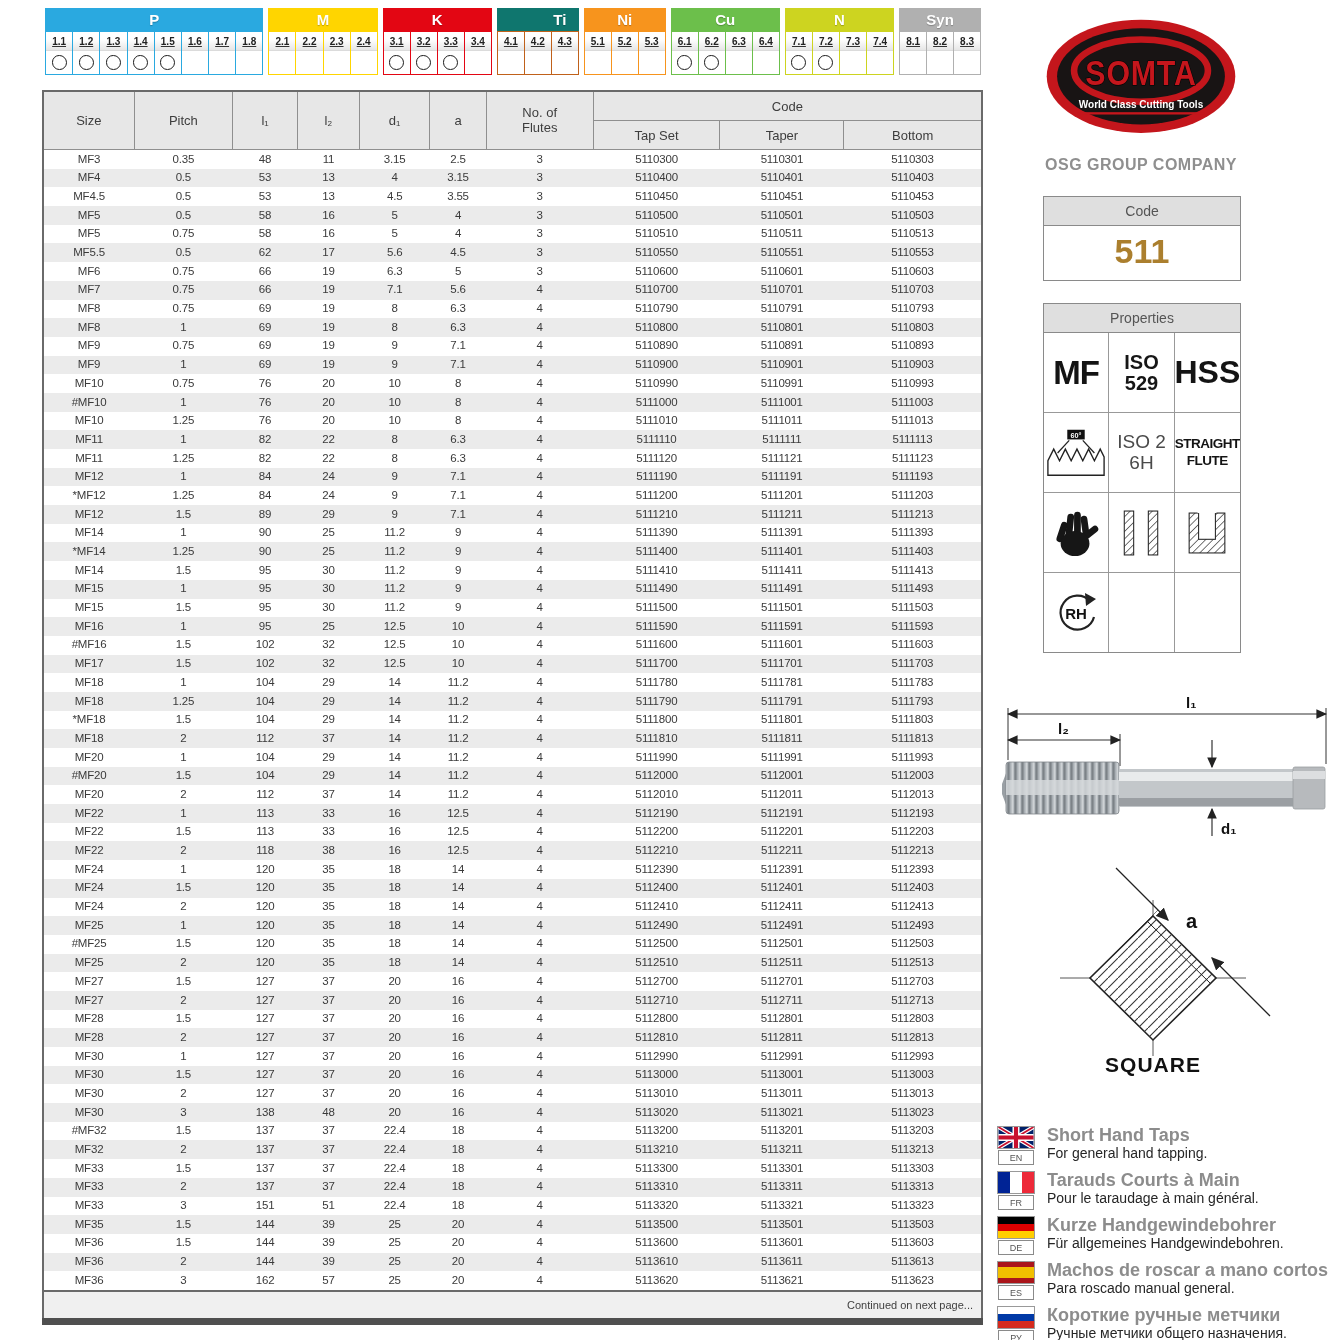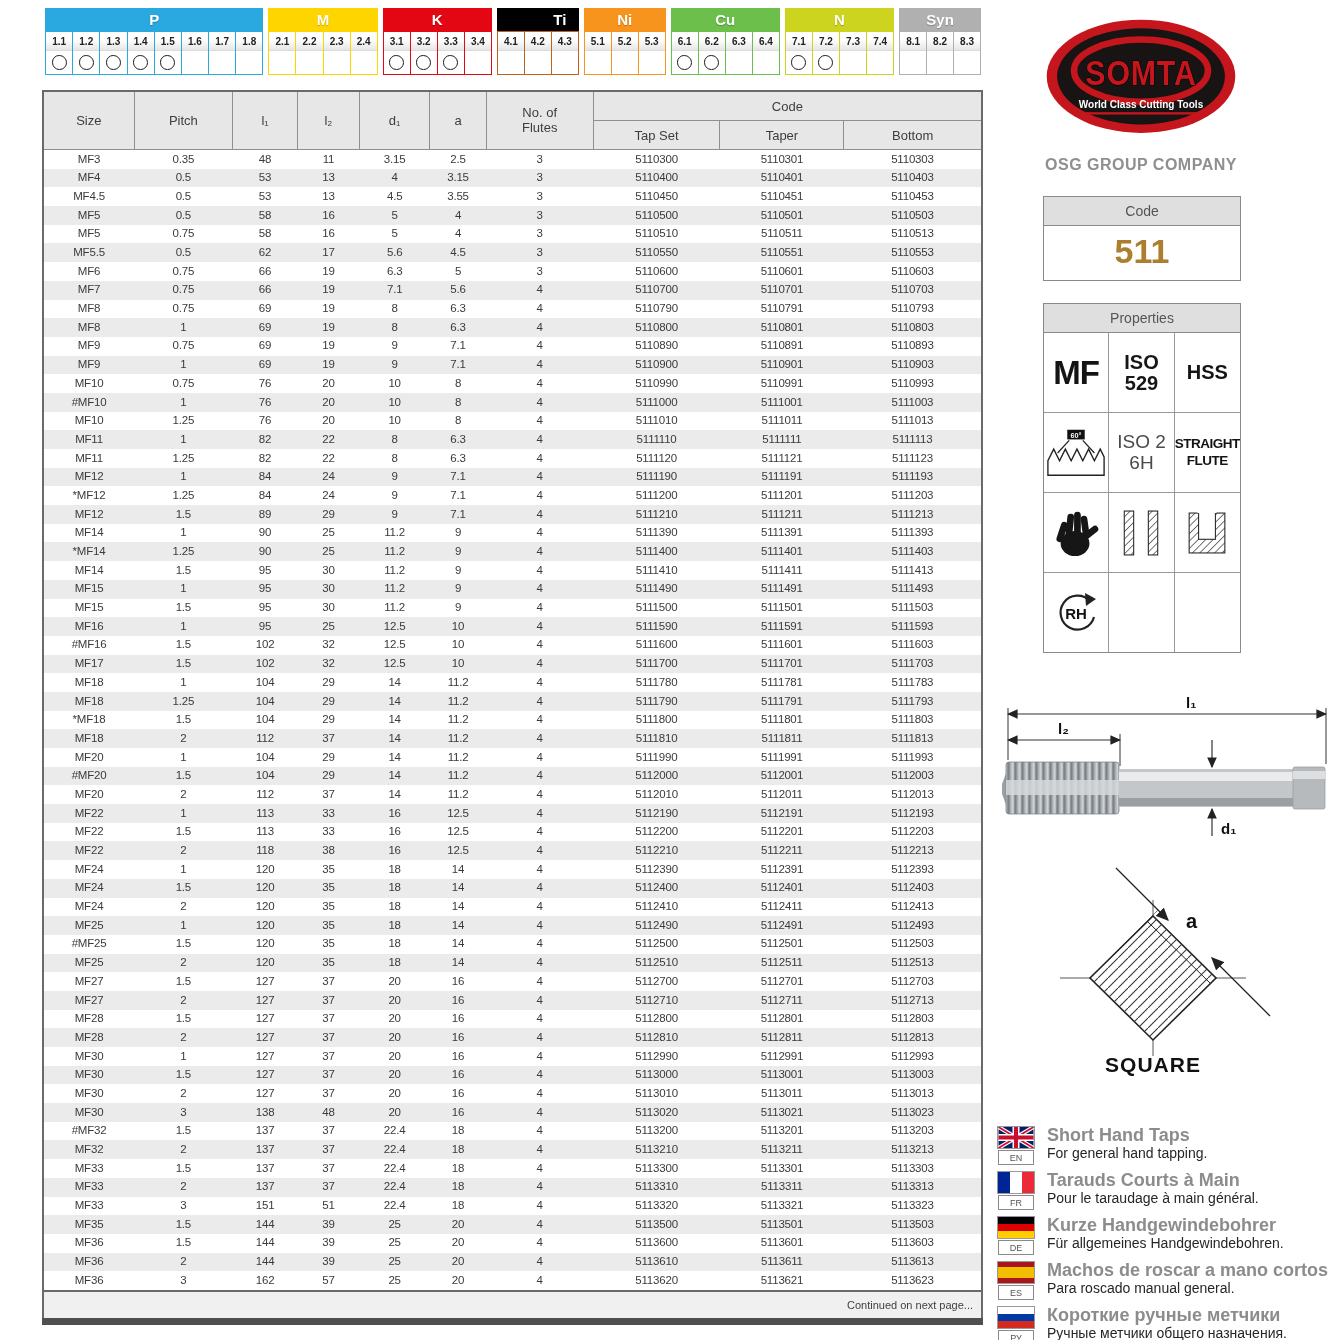--- a/index.html
+++ b/index.html
@@ -5,21 +5,21 @@
   html,body{margin:0;padding:0;background:#fff;}
   .page{position:relative;width:1340px;height:1340px;overflow:hidden;background:#fff;
         font-family:"Liberation Sans","DejaVu Sans",sans-serif;color:#333;}
 
   
   .material-bar{position:absolute;left:45px;top:8px;width:936px;display:flex;gap:5px;}
   .mat-group{flex-basis:0;min-width:0;}
   .mat-head{height:23px;display:flex;align-items:center;justify-content:center;color:#fff;
             font-weight:bold;font-size:15px;text-shadow:0 1px 1px rgba(0,0,0,.25);}
   .mat-cells{display:flex;}
-  .mat-cell{flex:1;border:1px solid #999;margin-left:-1px;background:#22c55e;}
+  .mat-cell{flex:1;border:1px solid #999;margin-left:-1px;background:#22c55e;text-decoration:underline;}
   .mat-cell:first-child{margin-left:0;}
   .mat-cell-label{height:18px;font-size:10px;font-weight:bold;color:#222;display:flex;
                   align-items:center;justify-content:center;
                   background:linear-gradient(#ffffff 40%,#e6e6e6);border-bottom:1px solid rgba(0,0,0,.14);}
   .mat-cell-mark{height:23px;display:flex;align-items:center;justify-content:center;background:#fff;}
   .mark-circle{width:13px;height:13px;border:1.7px solid #1d1d1d;border-radius:48% 52% 50% 50%;}
 
   
   .table-wrap{position:absolute;left:42px;top:90px;width:941px;}
   table.spec{width:100%;border-collapse:collapse;border:2px solid #6a6a6a;}
@@ -47,21 +47,21 @@
               font-size:34px;font-weight:bold;color:#ab7f2e;padding:6px 0 9px;}
 
   .props{position:absolute;left:1043px;top:303px;width:198px;}
   .props-grid{display:grid;grid-template-columns:1fr 1fr 1fr;border:1px solid #8a8a8a;border-top:none;background:#fff;}
   .prop-cell{border-right:1px solid #999;border-bottom:1px solid #999;height:79px;display:flex;
              align-items:center;justify-content:center;text-align:center;overflow:hidden;}
   .prop-cell:nth-child(3n){border-right:none;}
   .prop-cell:nth-child(n+10){border-bottom:none;}
   .prop-mf{font-size:33px;font-weight:bold;color:#141414;letter-spacing:-1px;}
   .prop-iso{font-size:20px;font-weight:bold;color:#161616;line-height:1.05;white-space:pre-line;}
-  .prop-hss{font-size:20px;font-weight:bold;color:#141414;}
+  .prop-hss{font-size:32px;font-weight:bold;color:#141414;}
   .prop-iso2{font-size:19px;color:#4a4a4a;white-space:pre-line;line-height:1.1;}
   .prop-flute{font-size:13.5px;font-weight:bold;color:#141414;line-height:1.25;white-space:pre-line;letter-spacing:-0.5px;}
 
   .tap-fig{position:absolute;left:1000px;top:692px;width:336px;}
   .square-fig{position:absolute;left:1028px;top:858px;width:300px;}
 
   .langs{position:absolute;left:995px;top:1126px;width:345px;display:flex;flex-direction:column;gap:6px;}
   .lang{display:flex;gap:10px;}
   .lang-flag-col{width:42px;display:flex;flex-direction:column;align-items:center;flex:none;}
   .flag{width:38px;height:23px;border:1px solid #999;box-sizing:border-box;}
@@ -169,21 +169,21 @@
               <div class="mark-circle"></div>
             </div>
           </div>
           <div class="mat-cell" style="border-color: rgb(227, 6, 19);">
             <div class="mat-cell-label">3.4</div>
             <div class="mat-cell-mark"></div>
           </div>
         </div>
       </div>
       <div class="mat-group" style="flex-grow: 3;">
-        <div class="mat-head" style="background: #000000; padding-left: 44px;">Ti</div>
+        <div class="mat-head" style="background: #0f766e; padding-left: 44px;">Ti</div>
         <div class="mat-cells">
           <div class="mat-cell" style="border-color: rgb(192, 97, 26);">
             <div class="mat-cell-label">4.1</div>
             <div class="mat-cell-mark"></div>
           </div>
           <div class="mat-cell" style="border-color: rgb(192, 97, 26);">
             <div class="mat-cell-label">4.2</div>
             <div class="mat-cell-mark"></div>
           </div>
           <div class="mat-cell" style="border-color: rgb(192, 97, 26);">

